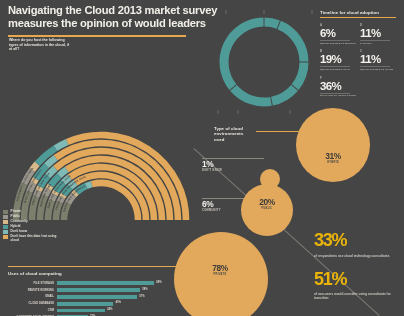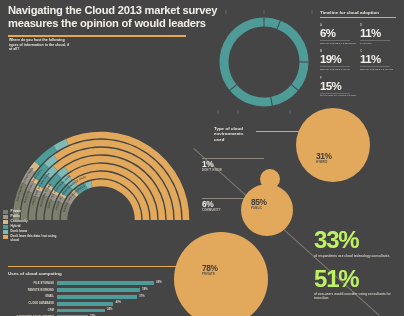--- a/index.html
+++ b/index.html
@@ -67,31 +67,31 @@
     line-height:12px;letter-spacing:-0.6px;}
   .tl-cell .sub-rule{height:.55px;background:#6d6d6d;width:30px;margin:1px 0 1.2px;}
   .tl-sub{font-size:2.5px;line-height:3.1px;font-weight:bold;color:#bab5ad;}
 
   
   #bub-head{left:214px;top:126px;width:96px;}
   #bub-head .sec-head{float:left;width:38px;}
   #bub-head .sec-rule{position:absolute;left:42px;top:5px;width:52px;}
   #bubbles{left:196px;top:140px;width:208px;height:176px;}
   .bub{position:absolute;border-radius:50%;background:#e2a95c;}
-  .bub-lab{position:absolute;text-align:left;}
+  .bub-lab{position:absolute;text-align:center;}
   .bub-pct{font-size:8.4px;font-weight:bold;color:#3d3c3a;line-height:9px;
     letter-spacing:-0.4px;}
   .bub-pct.light{color:#f2efe9;}
   .bub-sub{font-size:2.6px;font-weight:bold;color:#4a4844;letter-spacing:.3px;}
   .bub-sub.light{color:#cfcac2;}
   .bub-rule{position:absolute;height:.5px;background:#8c8880;}
 
   
   #bigstats{left:314px;top:228px;width:88px;}
-  .bs-pct{font-size:24px;font-weight:bold;color:#bef264;line-height:24px;
+  .bs-pct{font-size:18px;font-weight:bold;color:#eab308;line-height:24px;
     letter-spacing:-1.2px;}
   .bs-sub{font-size:3.2px;line-height:4.2px;font-weight:bold;color:#cdc8c0;
     margin-top:1.5px;}
   .bs-gap{height:9px;}
   .diag{position:absolute;background:#8f8b83;height:.45px;
     transform-origin:0 0;opacity:.75;}
 </style>
 </head>
 <body>
 
@@ -302,21 +302,21 @@
           <div class="tl-sub">WITHIN THE NEXT YEAR</div>
         </div>
         <div class="tl-cell">
           <div class="tl-key">C</div>
           <div class="tl-pct">11%</div>
           <div class="sub-rule"></div>
           <div class="tl-sub">WITHIN THE NEXT 2 YEARS</div>
         </div>
         <div class="tl-cell">
           <div class="tl-key">F</div>
-          <div class="tl-pct">15%</div>
+          <div class="tl-pct">36%</div>
           <div class="sub-rule"></div>
           <div class="tl-sub">NO PLANS TO ADOPT CLOUD</div>
         </div>
       </div>
   </div>
 
   <div class="abs" id="bub-head">
     <div class="sec-head">Type of cloud environments used</div>
     <div class="sec-rule"></div>
   </div>
@@ -332,21 +332,21 @@
 
     <div class="bub" style="left:64px;top:29px;width:20px;height:20px;"></div>
     <div class="bub-rule" style="left:6px;top:58px;width:62px;"></div>
     <div class="bub-lab" style="left:6px;top:60px;text-align:left;">
       <div class="bub-pct light">6%</div>
       <div class="bub-sub light">COMMUNITY</div>
     </div>
 
     <div class="bub" style="left:45px;top:44px;width:52px;height:52px;"></div>
     <div class="bub-lab" style="left:55px;top:58px;width:32px;">
-      <div class="bub-pct">85%</div>
+      <div class="bub-pct">20%</div>
       <div class="bub-sub">PUBLIC</div>
     </div>
 
     <div class="bub" style="left:100px;top:-32px;width:74px;height:74px;"></div>
     <div class="bub-lab" style="left:120px;top:12px;width:34px;">
       <div class="bub-pct">31%</div>
       <div class="bub-sub">HYBRID</div>
     </div>
 
     <div class="bub" style="left:-22px;top:92px;width:94px;height:94px;"></div>

